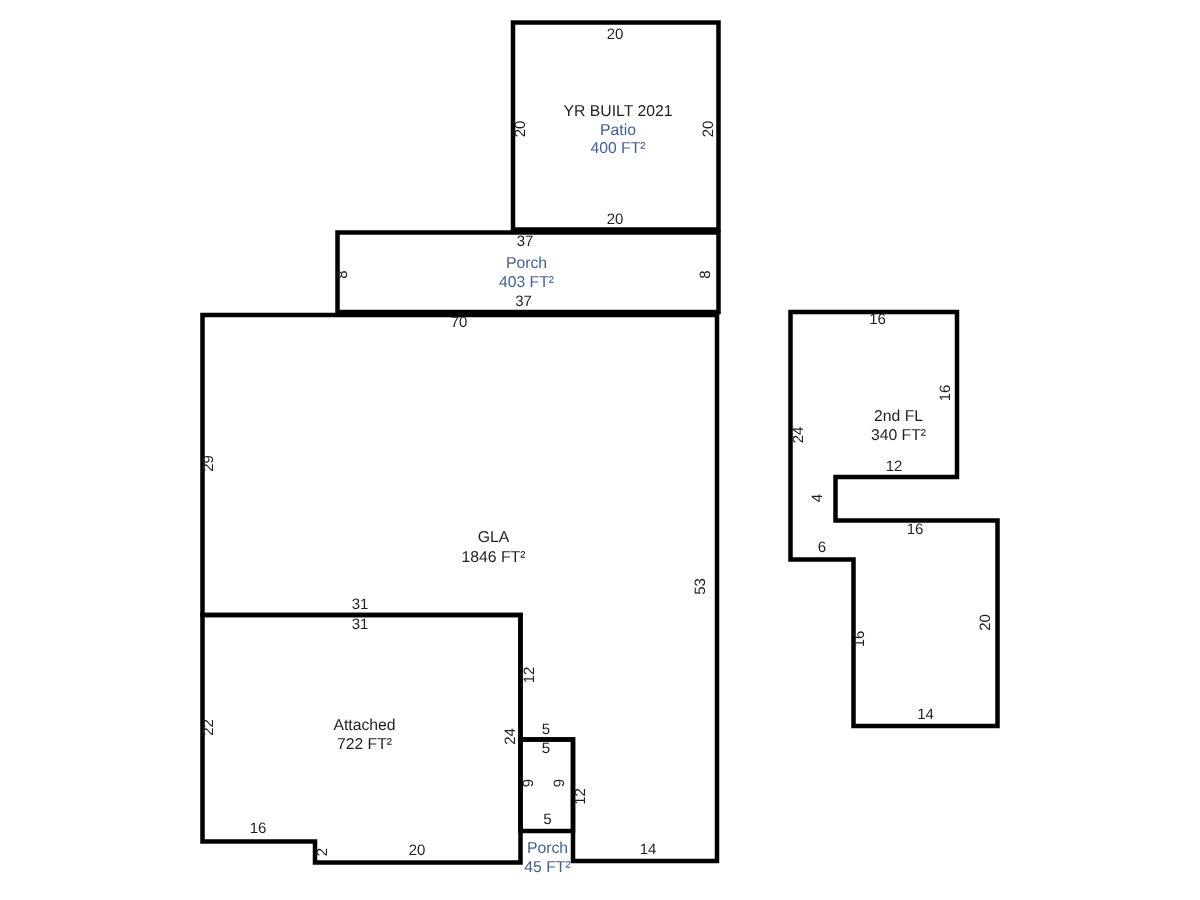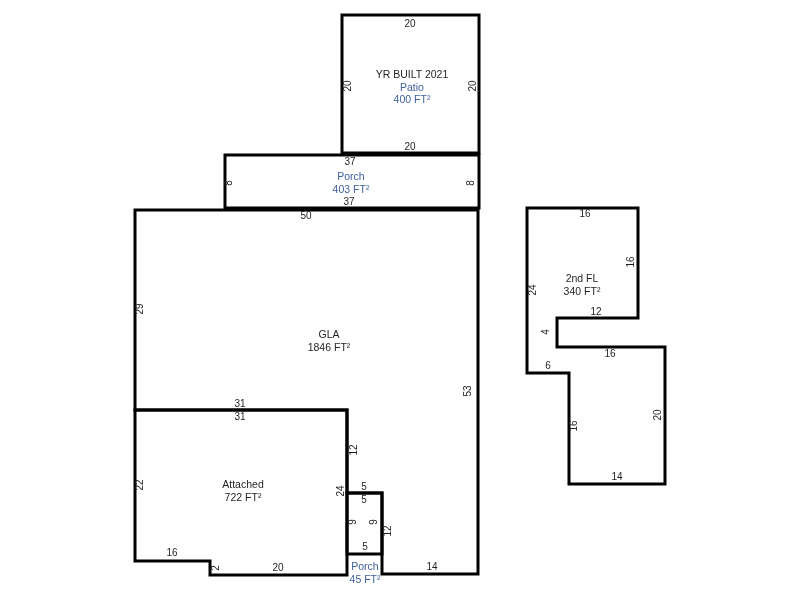--- a/index.html
+++ b/index.html
@@ -52,50 +52,50 @@
     <div class="lbl-dark">YR BUILT 2021</div>
     <div class="lbl-blue">Patio</div>
     <div class="lbl-blue">400 FT²</div>
   </div>
 
   <div class="area-label" style="left:351px; top:182px;">
     <div class="lbl-blue">Porch</div>
     <div class="lbl-blue">403 FT²</div>
   </div>
 
-  <div class="area-label" style="left:329px; top:340px;">
+  <div class="area-label" style="left:329px; top:365px;">
     <div class="lbl-dark">GLA</div>
     <div class="lbl-dark">1846 FT²</div>
   </div>
 
   <div class="area-label" style="left:243px; top:490px;">
     <div class="lbl-dark">Attached</div>
     <div class="lbl-dark">722 FT²</div>
   </div>
 
   <div class="area-label" style="left:365px; top:572px;">
     <div class="lbl-blue">Porch</div>
     <div class="lbl-blue">45 FT²</div>
   </div>
 
-  <div class="area-label" style="left:582px; top:284px;">
+  <div class="area-label" style="left:599px; top:284px;">
     <div class="lbl-dark">2nd FL</div>
     <div class="lbl-dark">340 FT²</div>
   </div>
 
   <div>
       <span class="dim" style="left: 410px; top: 24px;">20</span>
       <span class="dim v" style="left: 348px; top: 86px;">20</span>
       <span class="dim v" style="left: 473px; top: 86px;">20</span>
       <span class="dim" style="left: 410px; top: 147px;">20</span>
       <span class="dim" style="left: 350px; top: 162px;">37</span>
       <span class="dim v" style="left: 229px; top: 183px;">8</span>
       <span class="dim v" style="left: 471px; top: 183px;">8</span>
       <span class="dim" style="left: 349px; top: 202px;">37</span>
-      <span class="dim" style="left: 306px; top: 216px;">50</span>
+      <span class="dim" style="left: 306px; top: 216px;">70</span>
       <span class="dim v" style="left: 140px; top: 309px;">29</span>
       <span class="dim v" style="left: 468px; top: 391px;">53</span>
       <span class="dim" style="left: 240px; top: 404px;">31</span>
       <span class="dim v" style="left: 354px; top: 450px;">12</span>
       <span class="dim" style="left: 364px; top: 487px;">5</span>
       <span class="dim v" style="left: 388px; top: 531px;">12</span>
       <span class="dim" style="left: 432px; top: 567px;">14</span>
       <span class="dim" style="left: 240px; top: 417px;">31</span>
       <span class="dim v" style="left: 140px; top: 485px;">22</span>
       <span class="dim v" style="left: 341px; top: 491px;">24</span>

